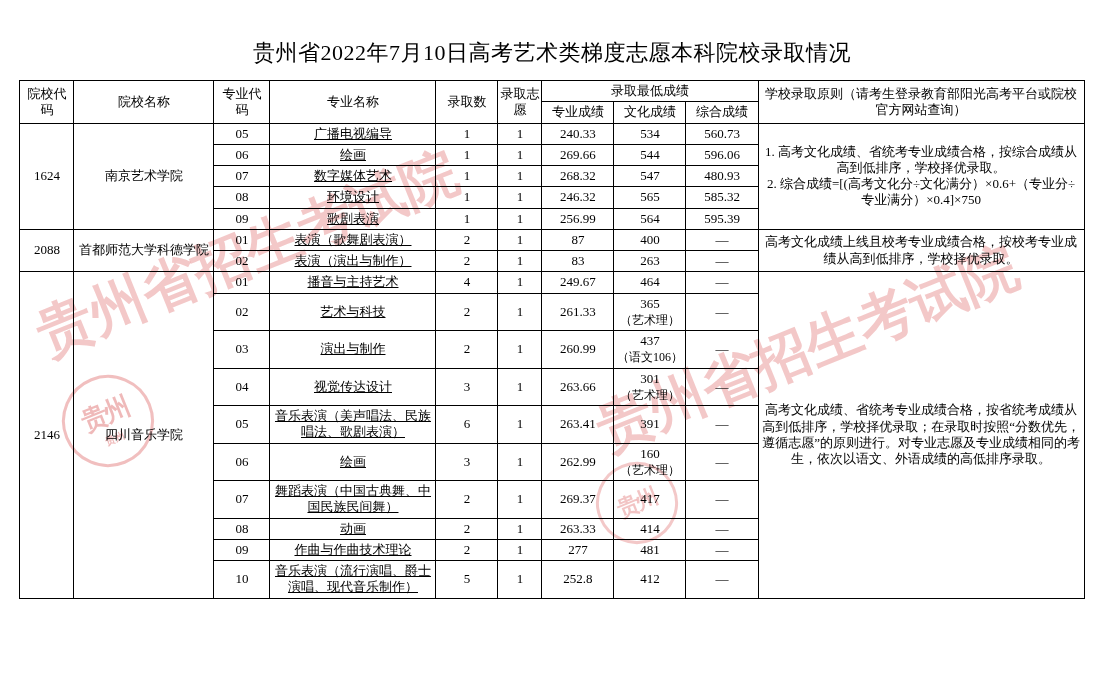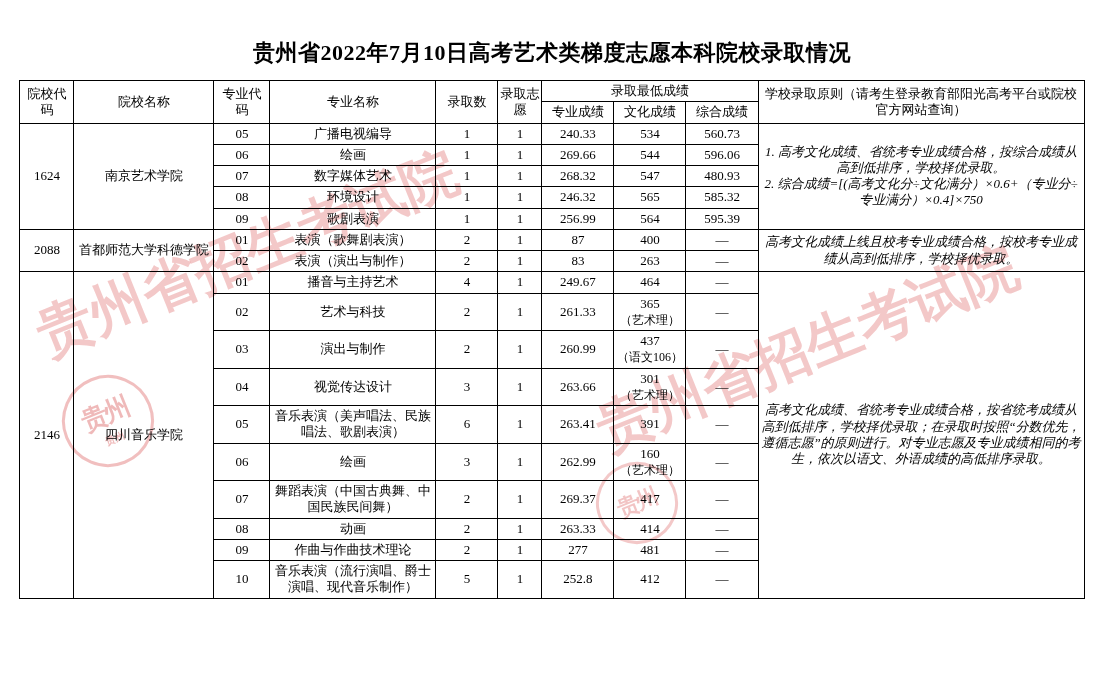--- a/index.html
+++ b/index.html
@@ -16,21 +16,21 @@
     overflow: hidden;
   }
   .page {
     position: relative;
     width: 1104px;
     height: 691px;
   }
   .title {
     text-align: center;
     font-size: 22px;
-    font-weight: bold;
+    font-weight: normal;
     letter-spacing: 0.5px;
     padding-top: 38px;
     padding-bottom: 12px;
     position: relative;
     z-index: 3;
   }
   
   .wm {
     position: absolute;
     color: rgba(214, 72, 72, 0.30);
@@ -137,32 +137,31 @@
   .col-comp { width: 72px; }
   .col-rule { width: 326px; }
 
   td.rule {
     text-align: left;
     vertical-align: top;
     padding: 8px 8px;
     font-size: 13.5px;
     line-height: 1.55;
     text-indent: 0;
-    font-style: italic;
   }
   td.rule.mid { vertical-align: middle; }
   td.school {
     font-size: 14px;
   }
   td.code {
     font-size: 14px;
   }
   .sub { font-size: 12px; }
   .dash { font-size: 14px; }
-  .mname { font-size: 13px; }
+  .mname { font-size: 13px; text-decoration: underline; }
   .tight { line-height: 1.15; }
 </style>
 </head>
 <body>
 
 <div class="page">
 
   <div class="wm wm-text-1">贵州省招生考试院</div>
   <div class="wm wm-text-2">贵州省招生考试院</div>
   <div class="wm-seal">

